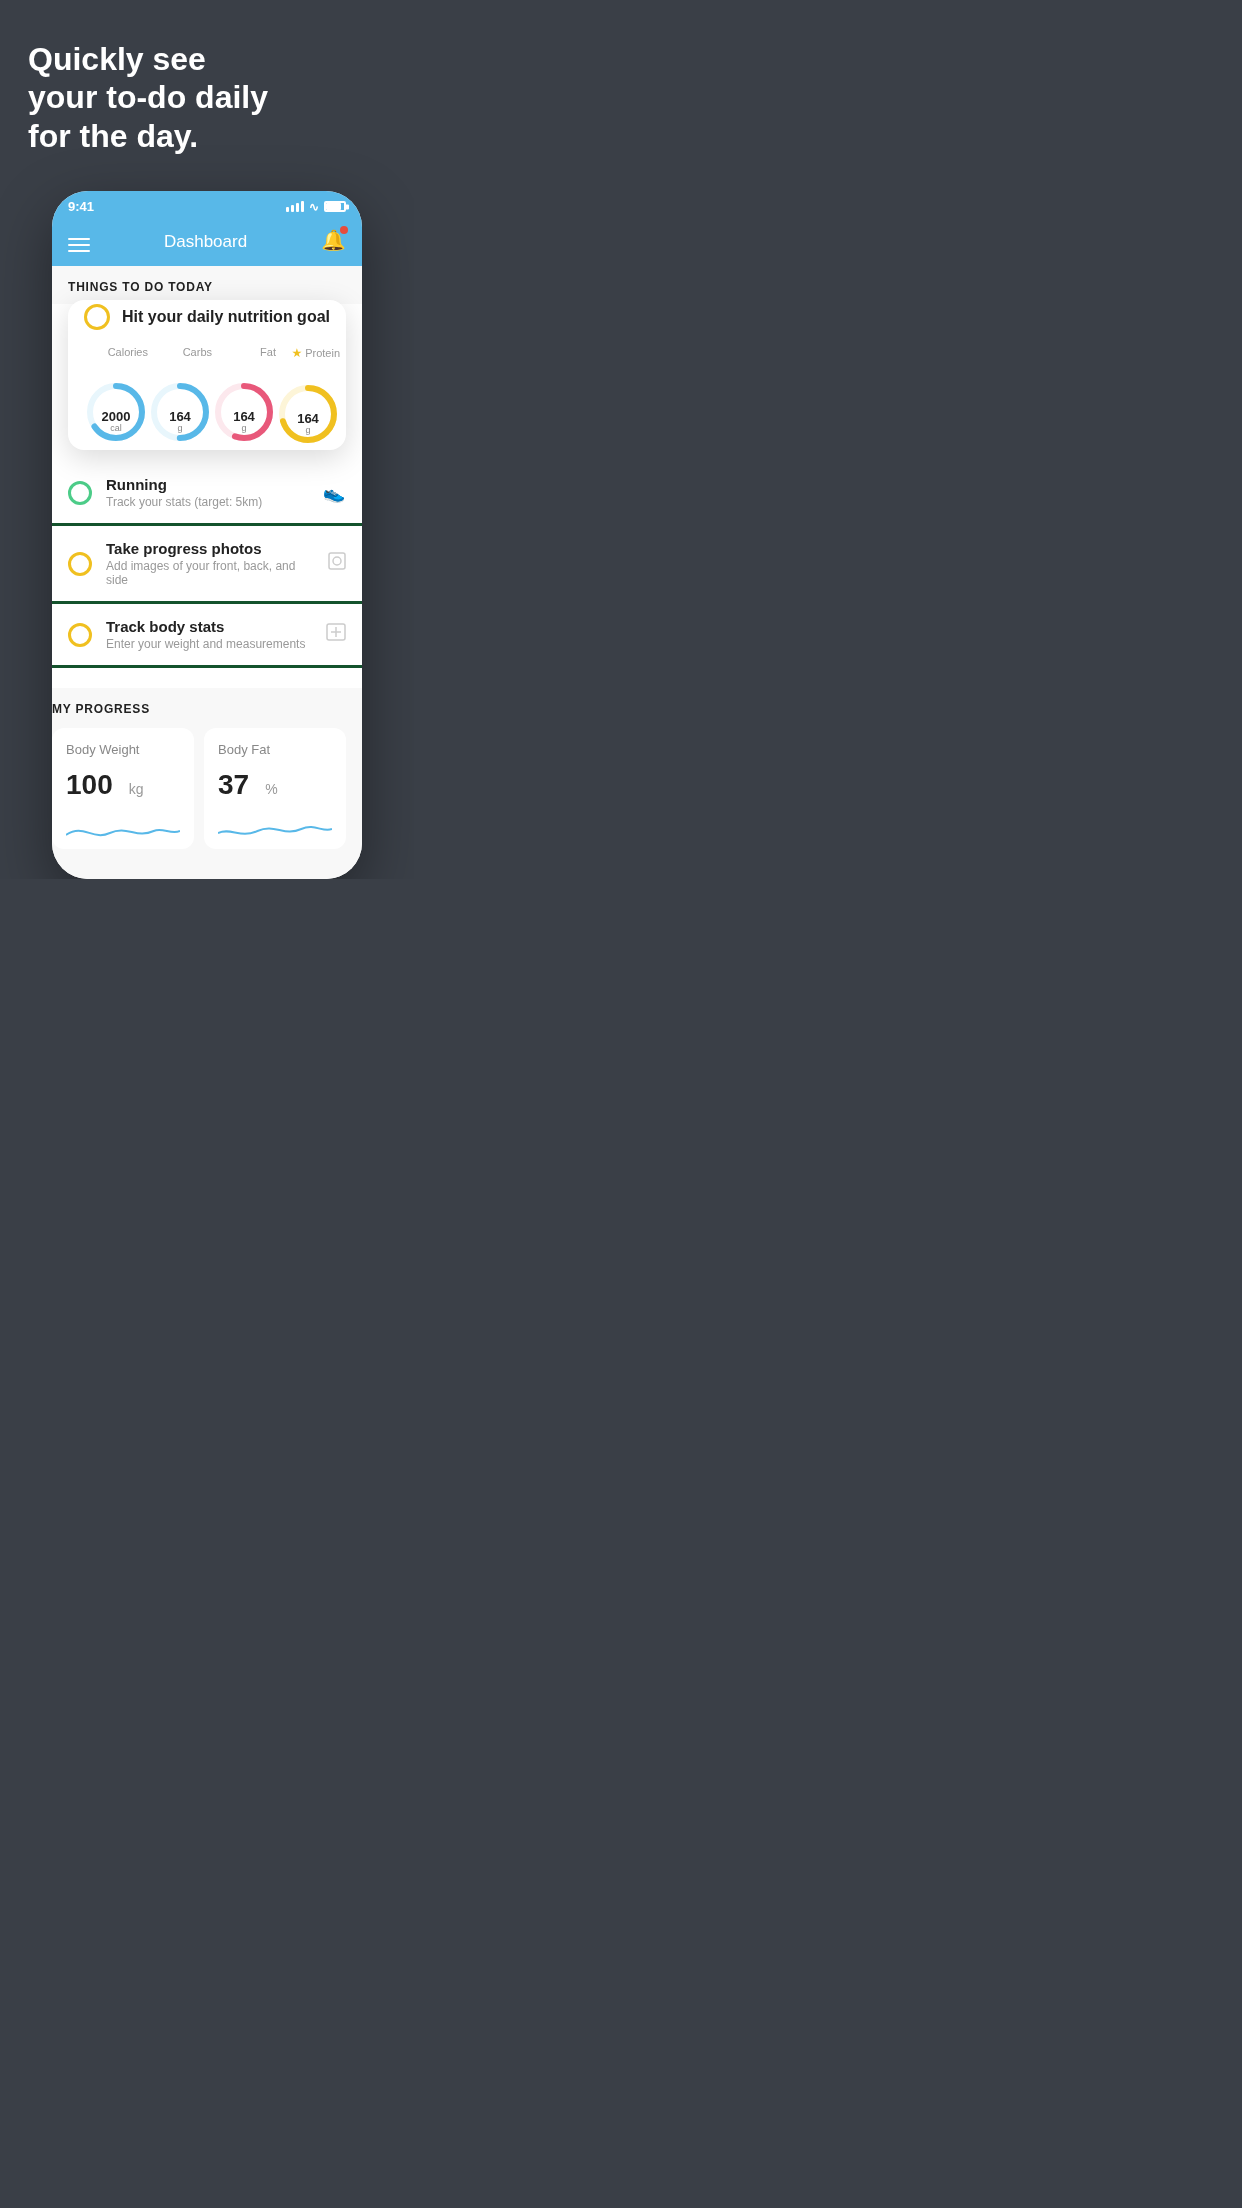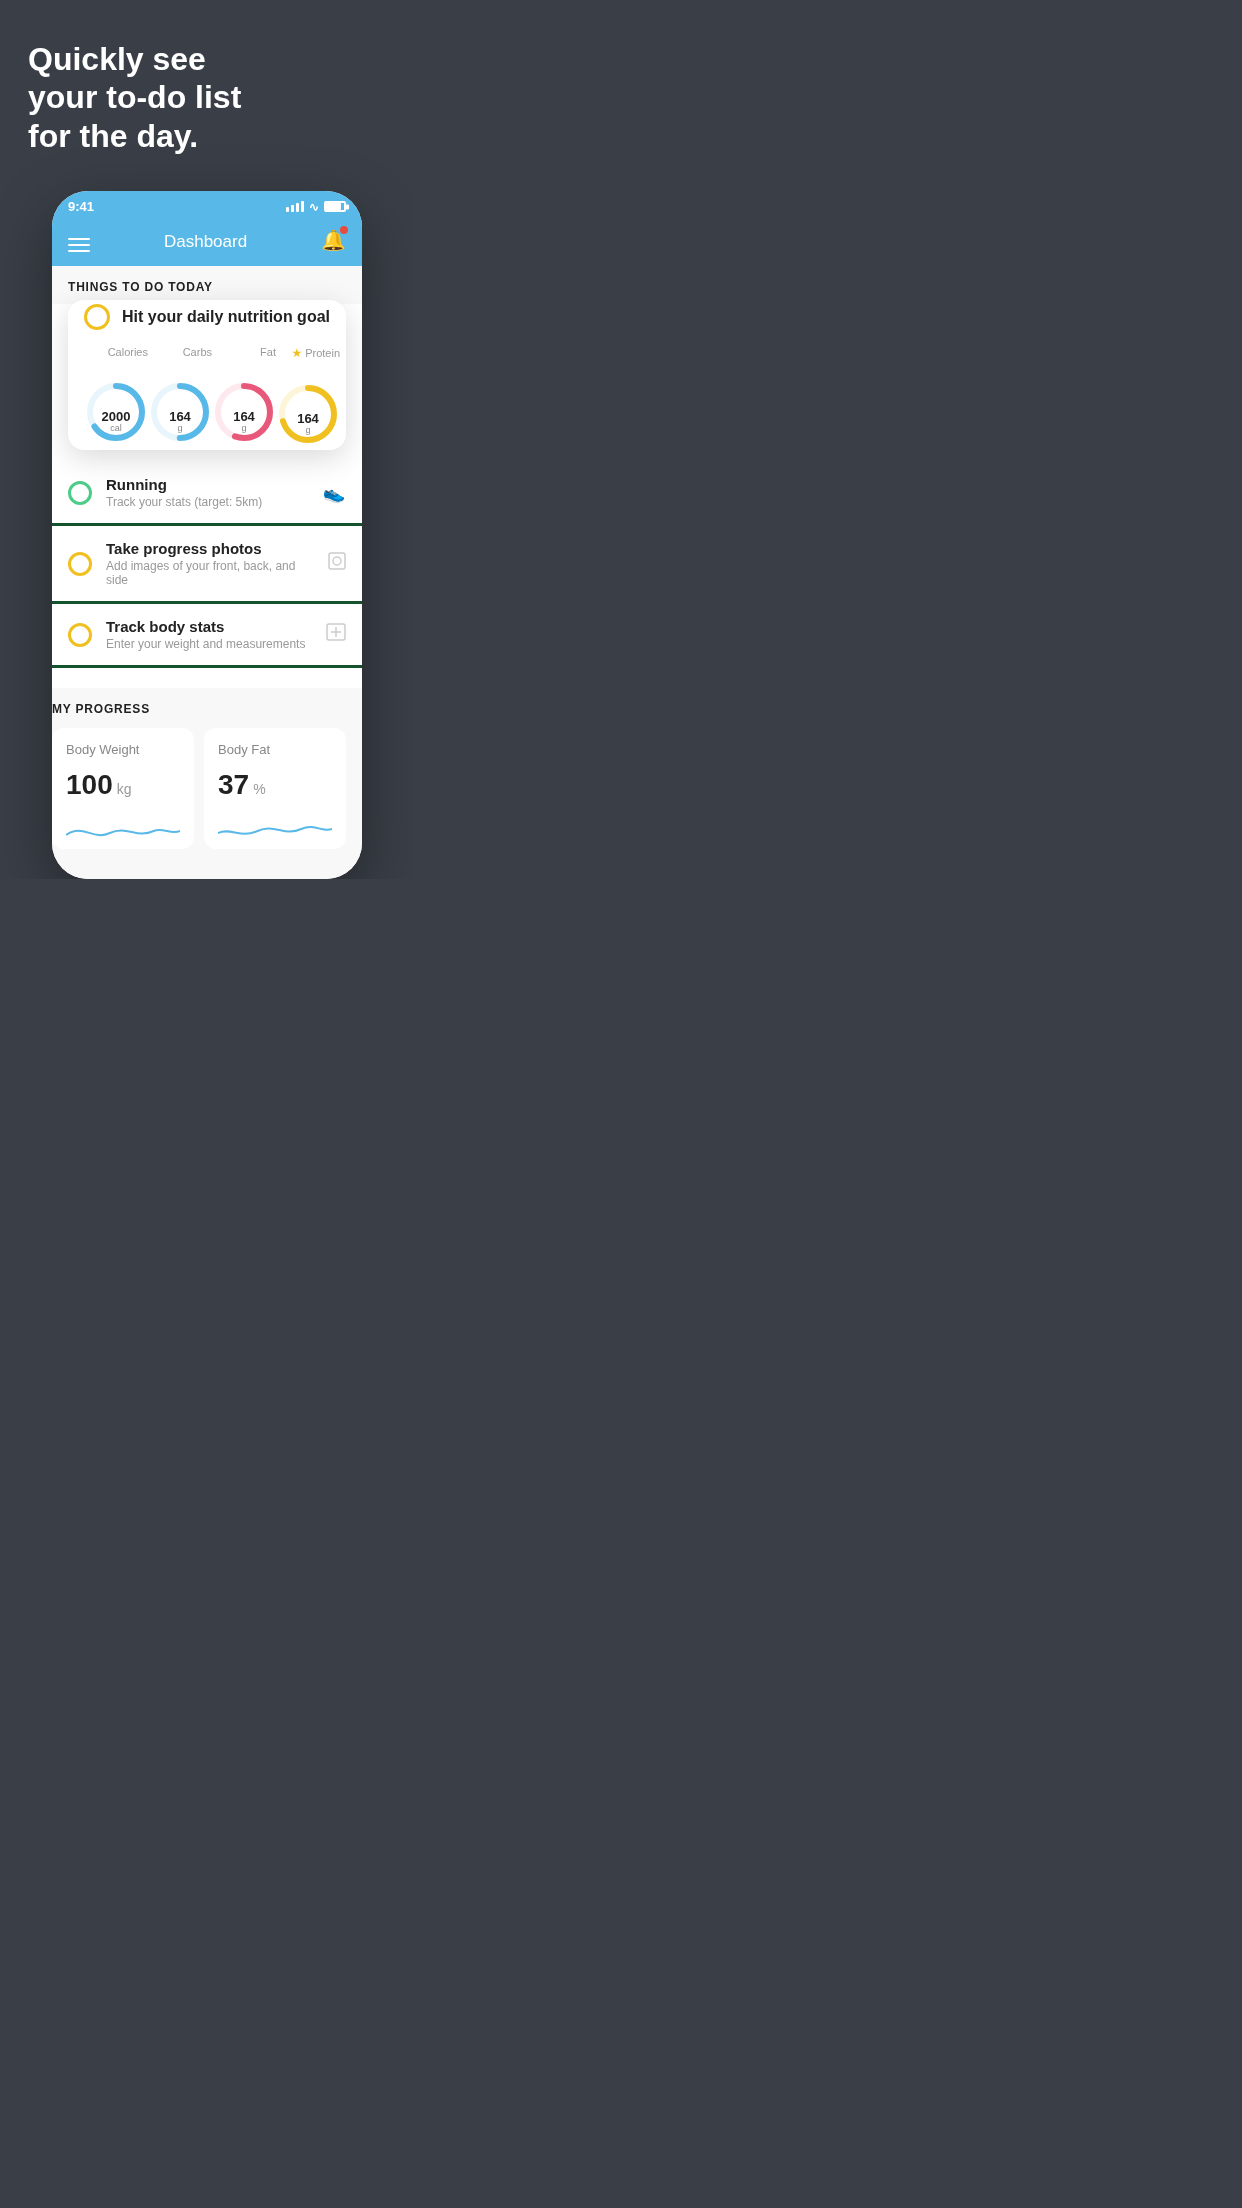--- a/index.html
+++ b/index.html
@@ -291,21 +291,21 @@
       overflow: hidden;
     }
     .progress-card-title {
       font-size: 13px;
       color: #888;
       margin-bottom: 12px;
     }
     .progress-value-row {
       display: flex;
       align-items: baseline;
-      gap: 4px;
+      gap: 16px;
       margin-bottom: 12px;
     }
     .progress-value {
       font-size: 28px;
       font-weight: 700;
       color: #222;
     }
     .progress-unit {
       font-size: 14px;
       color: #999;
@@ -315,21 +315,21 @@
       height: 36px;
     }
   </style>
 </head>
 <body>
 
 <div class="bg">
 
   <div class="hero-text">
     <span>Quickly see</span><br>
-    <span>your to-do list</span><br>
+    <span>your to-do daily</span><br>
     <span>for the day.</span>
   </div>
 
   <div class="phone-mockup">
 
     <div class="status-bar">
       <span>9:41</span>
       <div class="status-icons">
         <div class="signal-bars">
           <div class="signal-bar" style="height:5px"></div>

